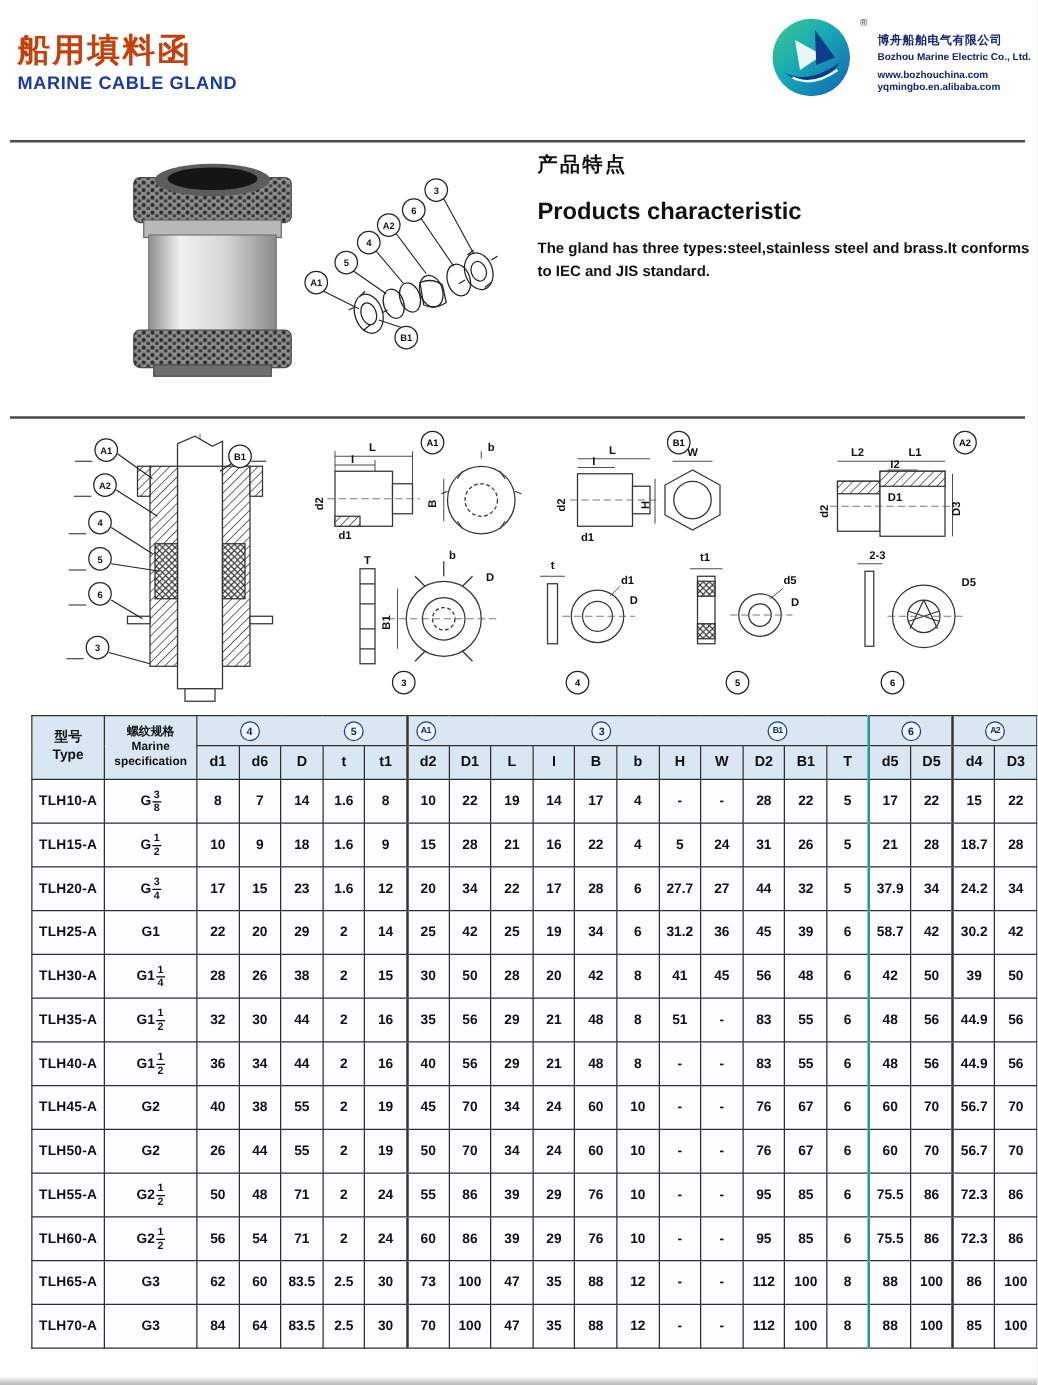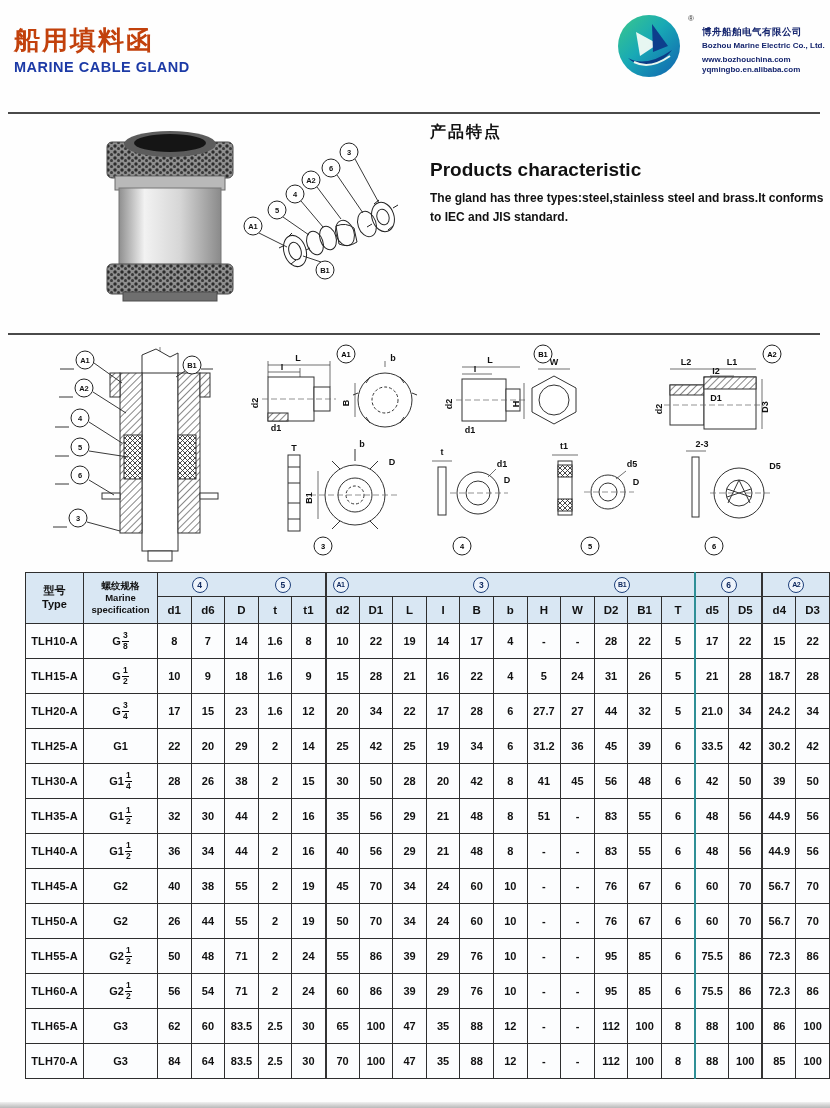--- a/index.html
+++ b/index.html
@@ -544,21 +544,21 @@
             <td>34</td>
             <td>22</td>
             <td>17</td>
             <td>28</td>
             <td>6</td>
             <td>27.7</td>
             <td>27</td>
             <td>44</td>
             <td>32</td>
             <td>5</td>
-            <td class="gbt">21.0</td>
+            <td class="gbt">37.9</td>
             <td>34</td>
             <td class="gb">24.2</td>
             <td>34</td>
           </tr>
           <tr>
             <td class="typecell">TLH25-A</td>
             <td><span class="gfrac">
                 <span>G1</span>
               </span></td>
             <td>22</td>
@@ -570,21 +570,21 @@
             <td>42</td>
             <td>25</td>
             <td>19</td>
             <td>34</td>
             <td>6</td>
             <td>31.2</td>
             <td>36</td>
             <td>45</td>
             <td>39</td>
             <td>6</td>
-            <td class="gbt">33.5</td>
+            <td class="gbt">58.7</td>
             <td>42</td>
             <td class="gb">30.2</td>
             <td>42</td>
           </tr>
           <tr>
             <td class="typecell">TLH30-A</td>
             <td><span class="gfrac">
                 <span>G1</span>
                 <span class="stack">
                   <span class="fnum">1</span>
@@ -787,21 +787,21 @@
           <tr>
             <td class="typecell">TLH65-A</td>
             <td><span class="gfrac">
                 <span>G3</span>
               </span></td>
             <td>62</td>
             <td>60</td>
             <td>83.5</td>
             <td>2.5</td>
             <td>30</td>
-            <td class="gb">65</td>
+            <td class="gb">73</td>
             <td>100</td>
             <td>47</td>
             <td>35</td>
             <td>88</td>
             <td>12</td>
             <td>-</td>
             <td>-</td>
             <td>112</td>
             <td>100</td>
             <td>8</td>

